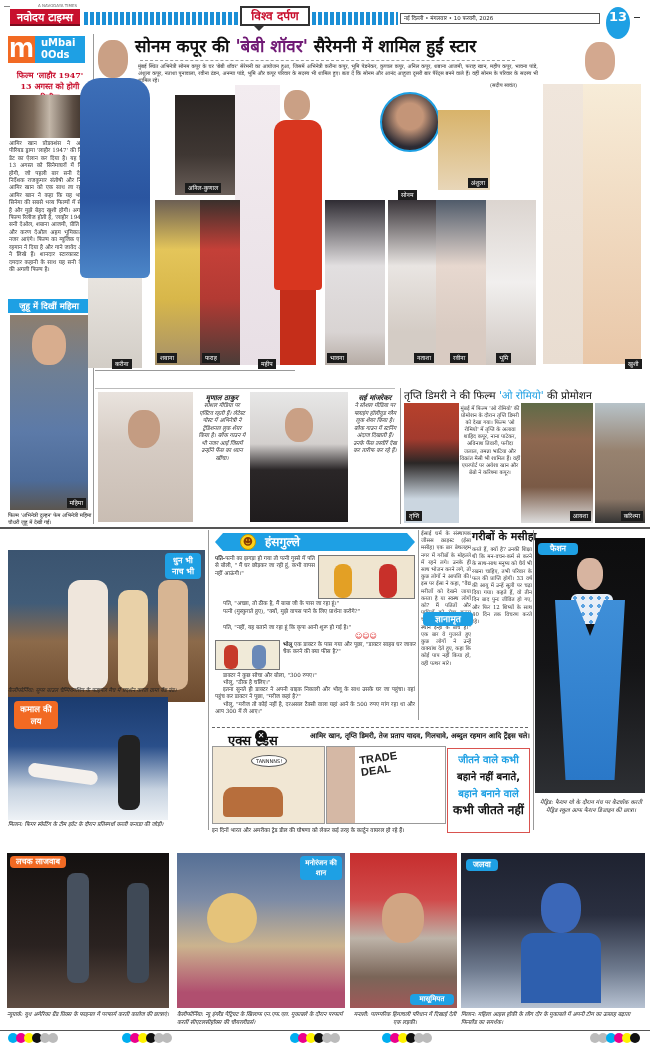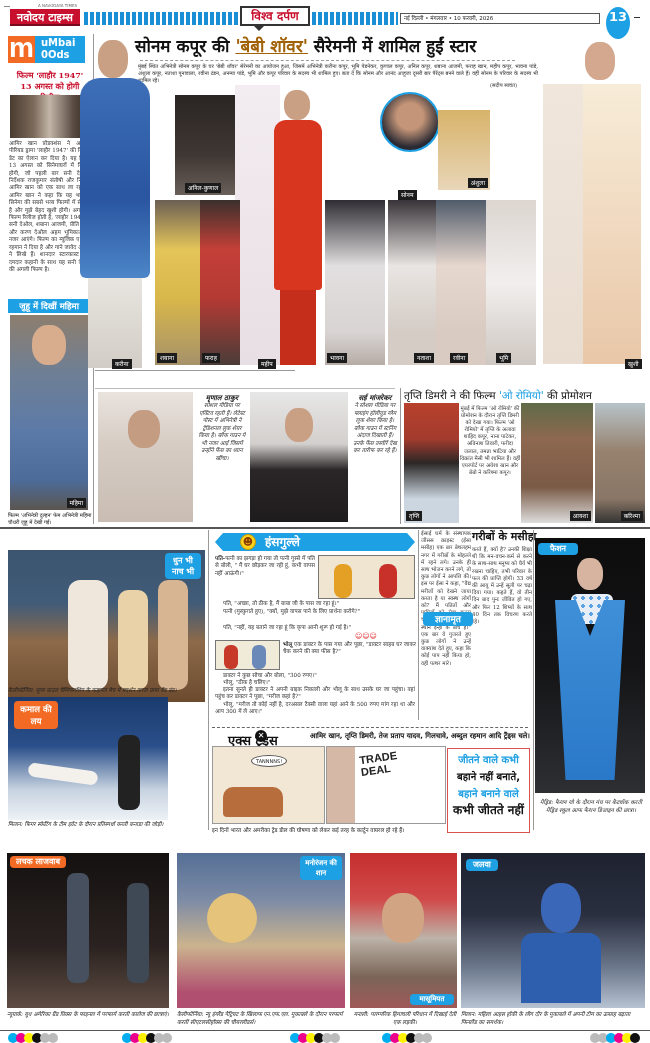--- a/index.html
+++ b/index.html
@@ -54,21 +54,21 @@
     <div class="abs" style="left:22px;top:10px;width:34px;height:40px;border-radius:45%;background:#d8ad8e;"></div>
     <span class="tag" style="right:2px;bottom:2px;">महिमा</span>
   </div>
   <div class="abs cap" style="left:8px;top:512px;width:84px;font-size:5.2px;line-height:7px;font-style:normal;">फिल्म 'अभिनेत्री दुल्हन' फेम अभिनेत्री महिमा चौधरी जुहू में देखी गईं।</div>
   <div class="divider" style="left:93px;top:34px;width:1px;height:490px;background:#999;"></div>
 </div>
 
 <div>
   <div class="abs" style="left:135px;top:35px;width:405px;font-size:17px;font-weight:bold;color:#111;line-height:22px;white-space:nowrap;">
     <span>सोनम कपूर की</span>
-    <span style="color:#a16207;text-decoration:underline;">'बेबी शॉवर'</span>
+    <span style="color:#701a75;">'बेबी शॉवर'</span>
     <span>सैरेमनी में शामिल हुईं स्टार</span>
   </div>
   <div class="abs" style="left:140px;top:60px;width:375px;border-top:1px dashed #999;"></div>
   <div class="abs body-text" style="left:138px;top:63px;width:400px;height:26px;overflow:hidden;font-size:5.2px;line-height:7.2px;">मुंबई स्थित अभिनेत्री सोनम कपूर के घर 'बेबी शॉवर' सेरेमनी का आयोजन हुआ, जिसमें अभिनेत्री करीना कपूर, भूमि पेडनेकर, कुणाल कपूर, अनिल कपूर, शबाना आजमी, फराह खान, महीप कपूर, भावना पांडे, अंशुला कपूर, नताशा पूनावाला, रवीना टंडन, अनन्या पांडे, भूमि और कपूर परिवार के सदस्य भी शामिल हुए। बता दें कि सोनम और आनंद आहूजा दूसरी बार पैरेंट्स बनने वाले हैं। वहीं सोनम के परिवार के सदस्य भी शामिल रहे।</div>
   <div class="abs body-text" style="left:490px;top:81px;font-size:5.2px;">(सदीप सावंत)</div>
 
   <div class="photo" style="left:70px;top:40px;width:85px;height:330px;">
     <div class="abs" style="left:28px;top:0;width:30px;height:38px;border-radius:45%;background:#caa085;"></div>
     <div class="abs" style="left:10px;top:38px;width:70px;height:200px;border-radius:20px 20px 6px 6px;background:linear-gradient(180deg,#3d6fb8,#2a55a0 60%,#4c86c8);"></div>
     <div class="abs" style="left:18px;top:238px;width:54px;height:90px;background:linear-gradient(180deg,#e8e4df,#d2cdc6);"></div>

